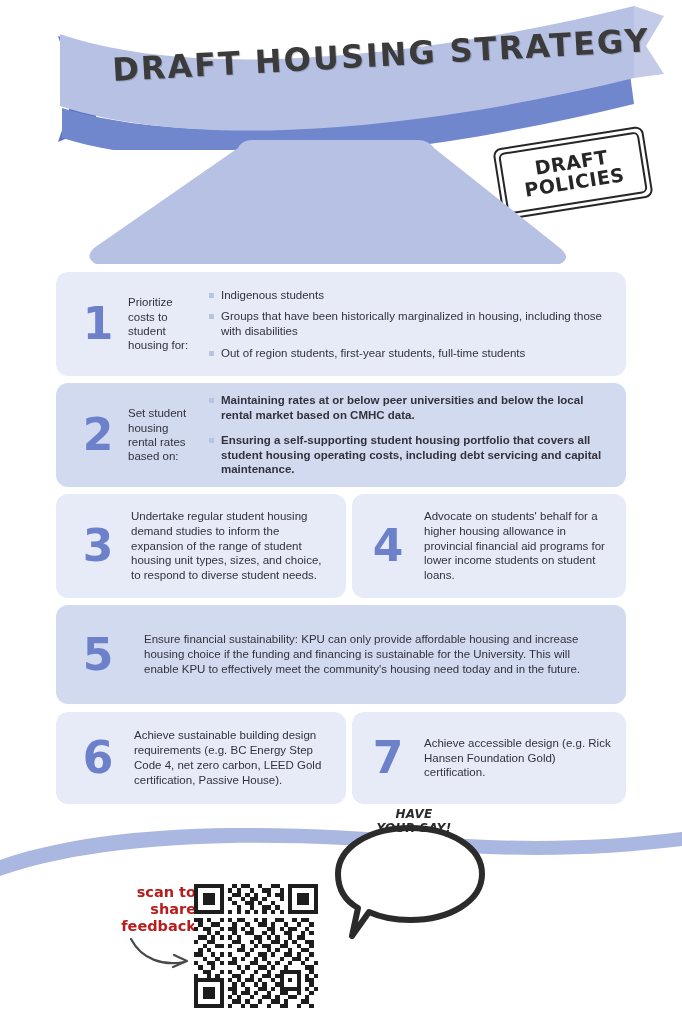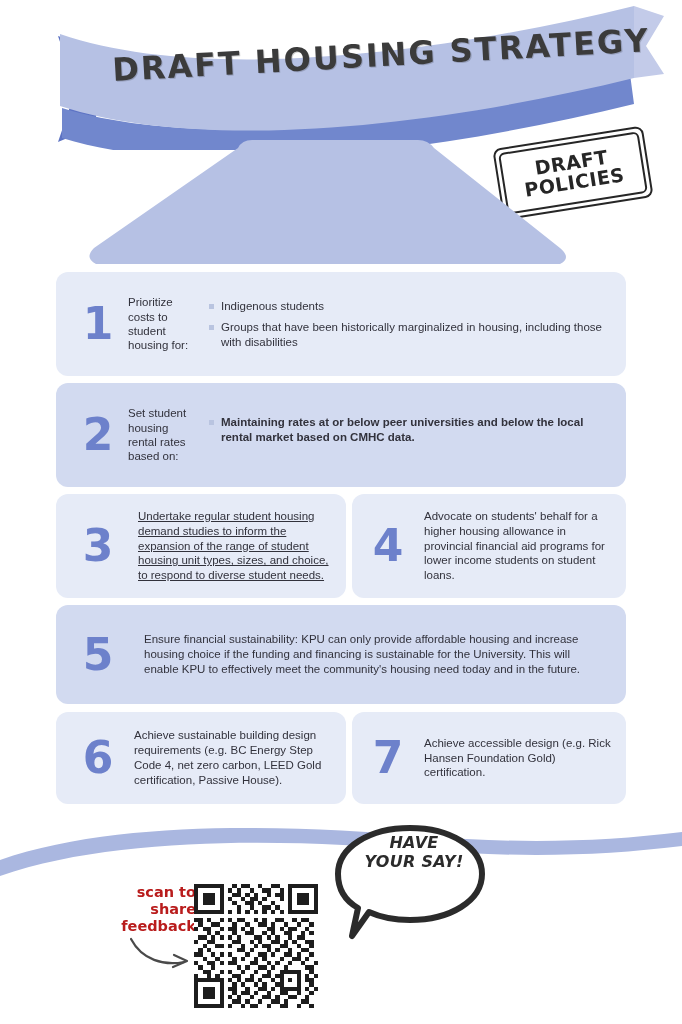--- a/index.html
+++ b/index.html
@@ -174,27 +174,27 @@
   .bubble {
     position: absolute;
     left: 332px;
     top: 824px;
     width: 156px;
     height: 116px;
   }
   .bubble-text {
     position: absolute;
     left: 352px;
-    top: 834px;
+    top: 808px;
     width: 124px;
     text-align: center;
     font-family: "DejaVu Sans", sans-serif;
     font-style: italic;
     font-weight: bold;
-    font-size: 16px;
+    font-size: 12px;
     line-height: 1.16;
     color: #2b2b2b;
     letter-spacing: 0.3px;
     pointer-events: none;
   }
 </style>
 </head>
 <body>
 
 <div id="poster">
@@ -227,34 +227,36 @@
   <svg class="roof" width="682" height="136" viewBox="0 0 682 136">
     <path d="M238 12 Q242 4 252 4 L418 4 Q428 4 434 12 L560 112 Q572 122 560 128 L96 128 Q84 122 94 112 Z" fill="#b6c1e4"></path>
   </svg>
 
   <div class="card light" style="left:56px; top:272px; width:570px; height:104px; padding:0 18px 0 20px;">
     <div class="num" style="width:44px;">1</div>
     <div class="lead" style="width:66px; margin-left:8px;">Prioritize costs to student housing for:</div>
     <ul class="bullets" style="margin-left:14px;">
       <li>Indigenous students</li>
       <li>Groups that have been historically marginalized in housing, including those with disabilities</li>
+      <li>Out of region students, first-year students, full-time students</li>
     </ul>
   </div>
 
   <div class="card dark" style="left:56px; top:383px; width:570px; height:104px; padding:0 18px 0 20px;">
     <div class="num" style="width:44px;">2</div>
     <div class="lead" style="width:66px; margin-left:8px;">Set student housing rental rates based on:</div>
     <ul class="bullets" style="margin-left:14px;font-weight:bold;">
       <li style="margin-bottom:11px;">Maintaining rates at or below peer universities and below the local rental market based on CMHC data.</li>
+      <li>Ensuring a self-supporting student housing portfolio that covers all student housing operating costs, including debt servicing and capital maintenance.</li>
     </ul>
   </div>
 
   <div class="card light" style="left:56px; top:494px; width:290px; height:104px; padding:0 14px 0 20px;">
     <div class="num" style="width:44px;">3</div>
-    <div class="body-text" style="margin-left:18px;text-decoration:underline;">Undertake regular student housing demand studies to inform the expansion of the range of student housing unit types, sizes, and choice, to respond to diverse student needs.</div>
+    <div class="body-text" style="margin-left:11px;">Undertake regular student housing demand studies to inform the expansion of the range of student housing unit types, sizes, and choice, to respond to diverse student needs.</div>
   </div>
 
   <div class="card light" style="left:352px; top:494px; width:274px; height:104px; padding:0 14px 0 14px;">
     <div class="num" style="width:44px;">4</div>
     <div class="body-text" style="margin-left:14px;">Advocate on students' behalf for a higher housing allowance in provincial financial aid programs for lower income students on student loans.</div>
   </div>
 
   <div class="card dark" style="left:56px; top:605px; width:570px; height:99px; padding:0 22px 0 20px;">
     <div class="num" style="width:44px;">5</div>
     <div class="body-text" style="margin-left:24px;">Ensure financial sustainability: KPU can only provide affordable housing and increase housing choice if the funding and financing is sustainable for the University. This will enable KPU to effectively meet the community's housing need today and in the future.</div>

